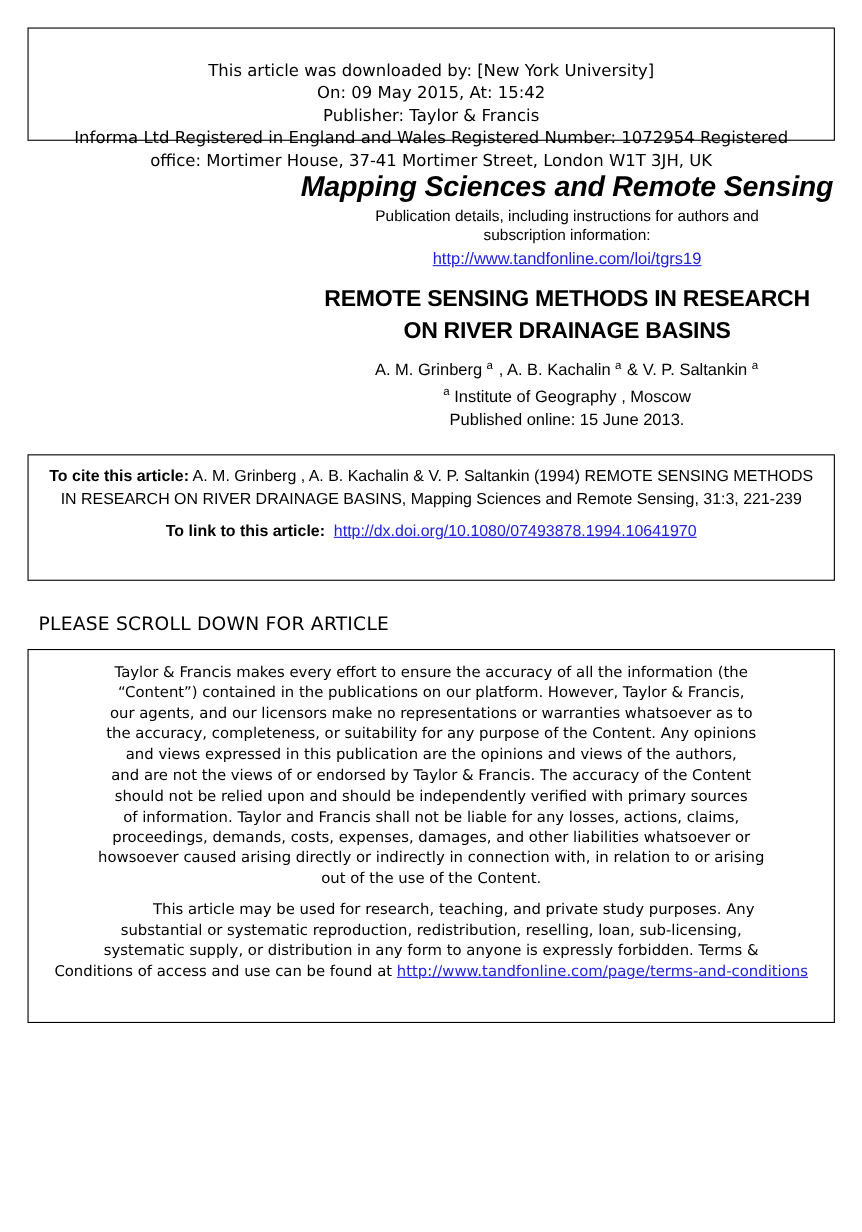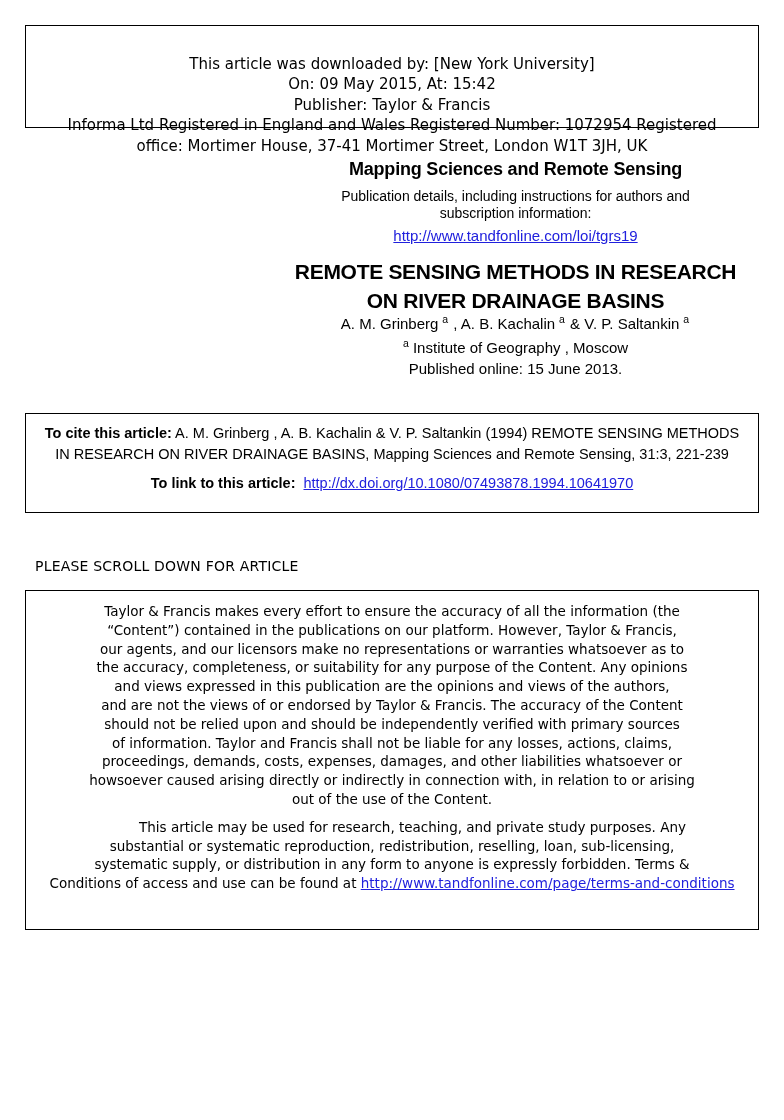--- a/index.html
+++ b/index.html
@@ -31,24 +31,25 @@
   }
   .journal-header {
     position: absolute;
     left: 267px;
     top: 156px;
     width: 497px;
     font-family: "Liberation Sans", sans-serif;
   }
   .journal-name {
     margin: 0;
-    font-size: 18px;
+    font-size: 26px;
     font-weight: bold;
     letter-spacing: -0.2px;
     line-height: 26px;
+    font-style: italic;
   }
   .journal-details {
     margin: 6px 0 0 0;
     font-size: 14px;
     line-height: 17px;
     white-space: pre-line;
   }
   a.link { color: var(--link); text-decoration: underline; cursor: pointer; }
   .journal-url {
     display: inline-block;
@@ -57,47 +58,48 @@
   }
   .article-title {
     margin: 12px 0 0 0;
     font-size: 21px;
     font-weight: bold;
     line-height: 29px;
     letter-spacing: -0.3px;
     white-space: pre-line;
   }
   .authors {
+    margin-top: 13px;
     font-size: 15px;
   }
   .authors sup, .affiliation sup {
     font-size: 10.5px;
     vertical-align: super;
     line-height: 0;
   }
   .authors sup { margin: 0 1px 0 4px; }
   .affiliation { margin-top: 7px; font-size: 15px; }
   .published { margin-top: 4px; font-size: 15px; }
   .cite-box {
     top: 413px;
-    height: 100px;
+    height: 115px;
     padding: 9px 10px;
     font-family: "Liberation Sans", sans-serif;
     font-size: 14.5px;
     line-height: 21px;
   }
   .cite-box p { margin: 0; }
   .cite-box .link-row { margin-top: 8px; }
   .cite-box b { font-weight: bold; }
   .doi-link { margin-left: 8px; }
   .scroll-notice {
     position: absolute;
     left: 35px;
     top: 558px;
-    font-size: 14px;
+    font-size: 17px;
     letter-spacing: 0.2px;
   }
   .disclaimer-box {
     top: 590px;
     height: 340px;
     padding: 11px 0;
     font-size: 13.5px;
     line-height: 18.8px;
   }
   .disclaimer-box p { margin: 0; }

